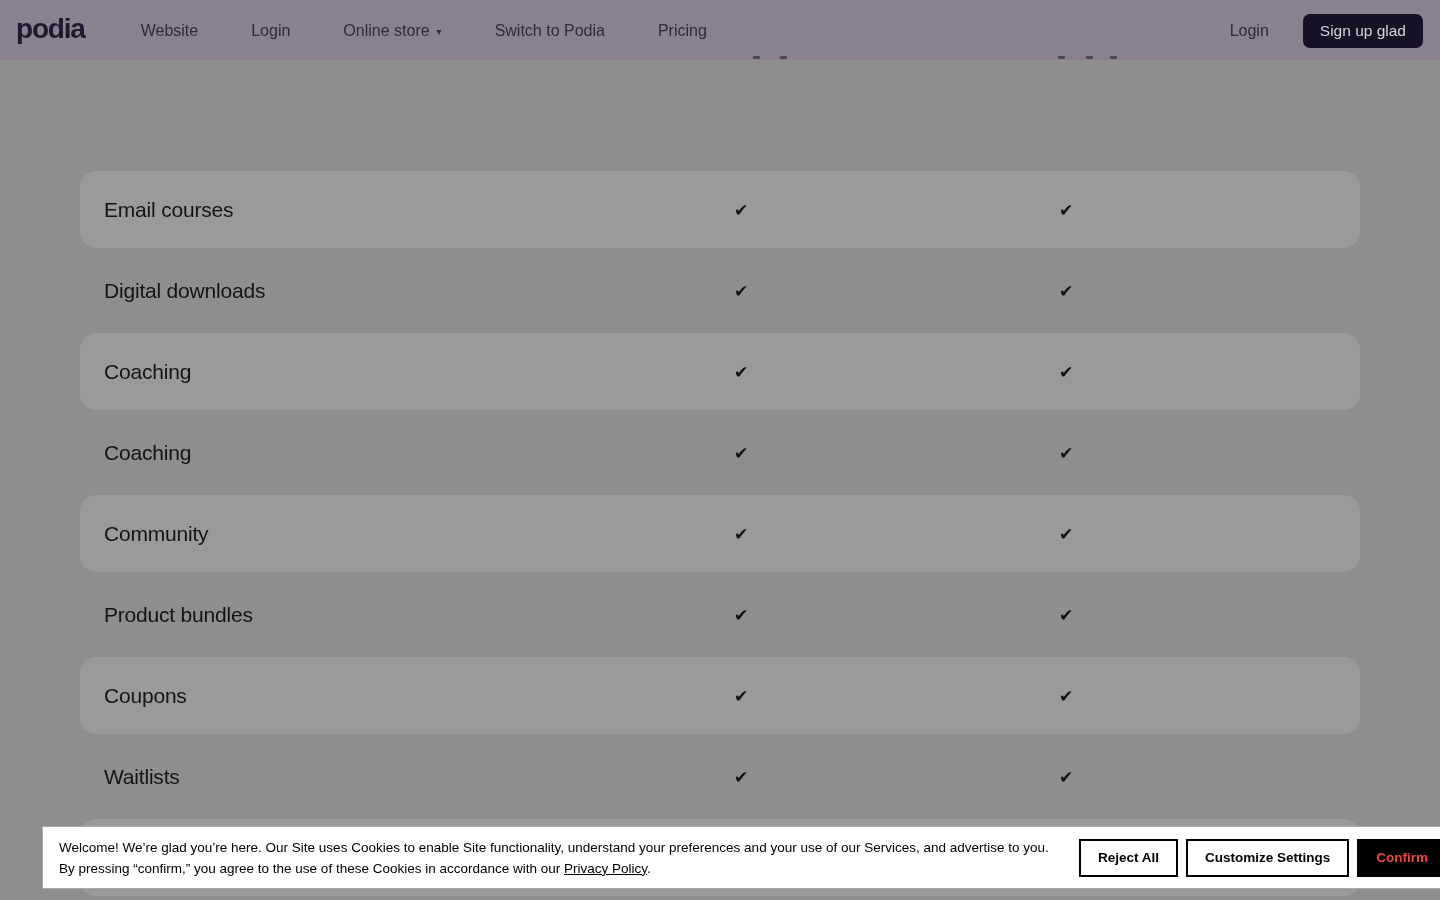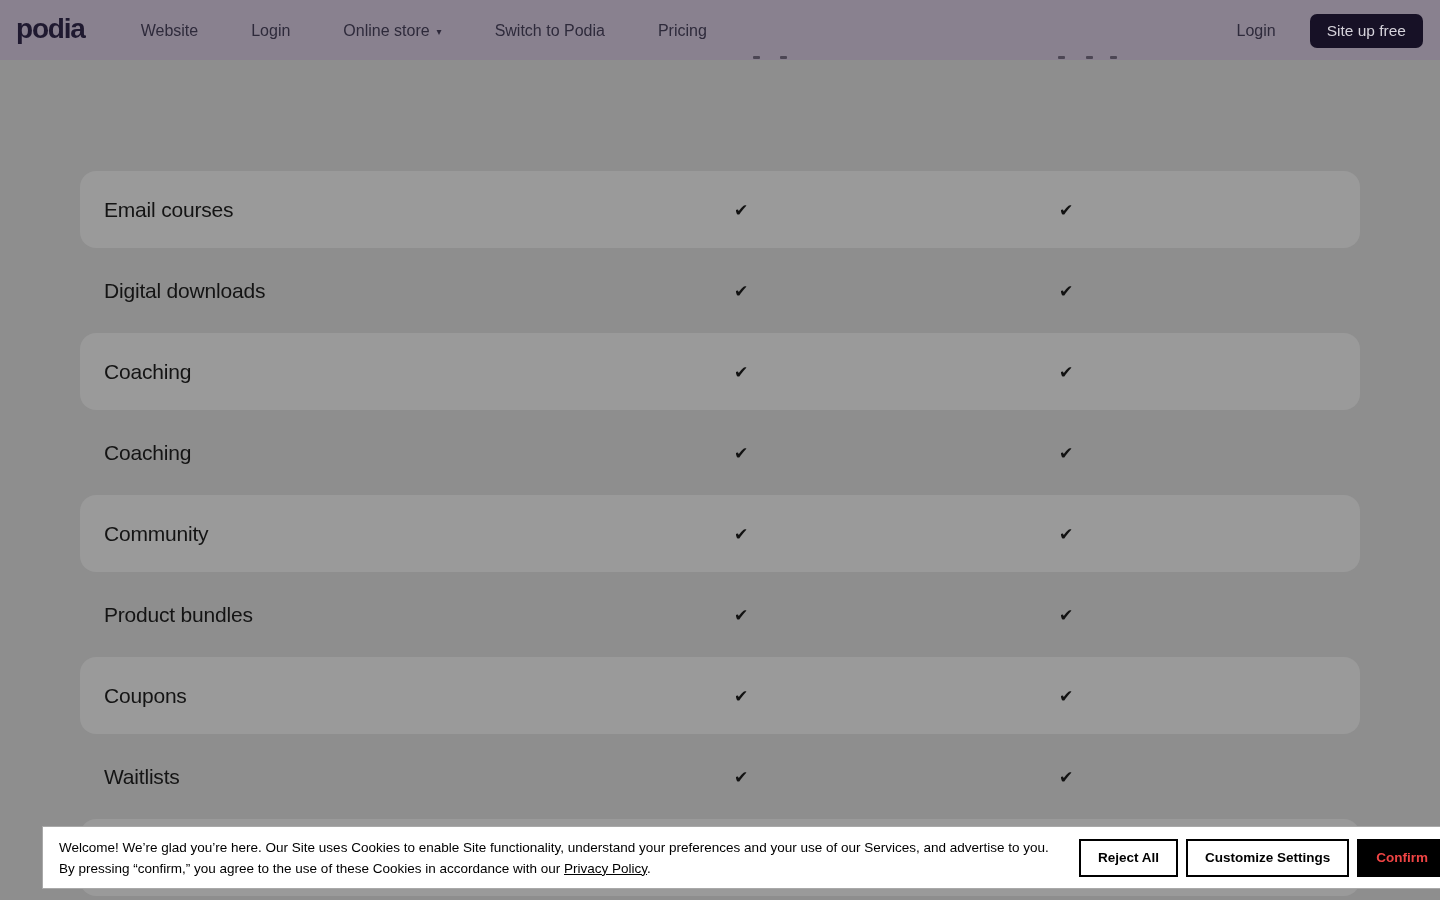--- a/index.html
+++ b/index.html
@@ -205,21 +205,21 @@
       <a class="nav-link">
         <span>Online store</span>
         <span class="caret">▾</span>
       </a>
       <a class="nav-link">Switch to Podia</a>
       <a class="nav-link">Pricing</a>
     </nav>
 
     <div class="nav-right">
       <a class="login-link">Login</a>
-      <button class="signup-btn">Site up free</button>
+      <button class="signup-btn">Sign up glad</button>
     </div>
   </header>
 
   <div class="fragment frag-1"></div>
   <div class="fragment frag-2"></div>
   <div class="fragment frag-3"></div>
   <div class="fragment frag-4"></div>
   <div class="fragment frag-5"></div>
 
   <main class="feature-table">

